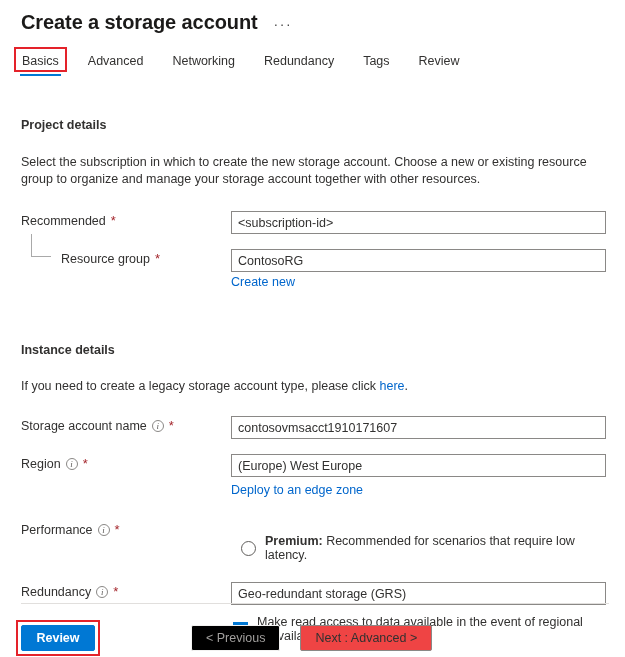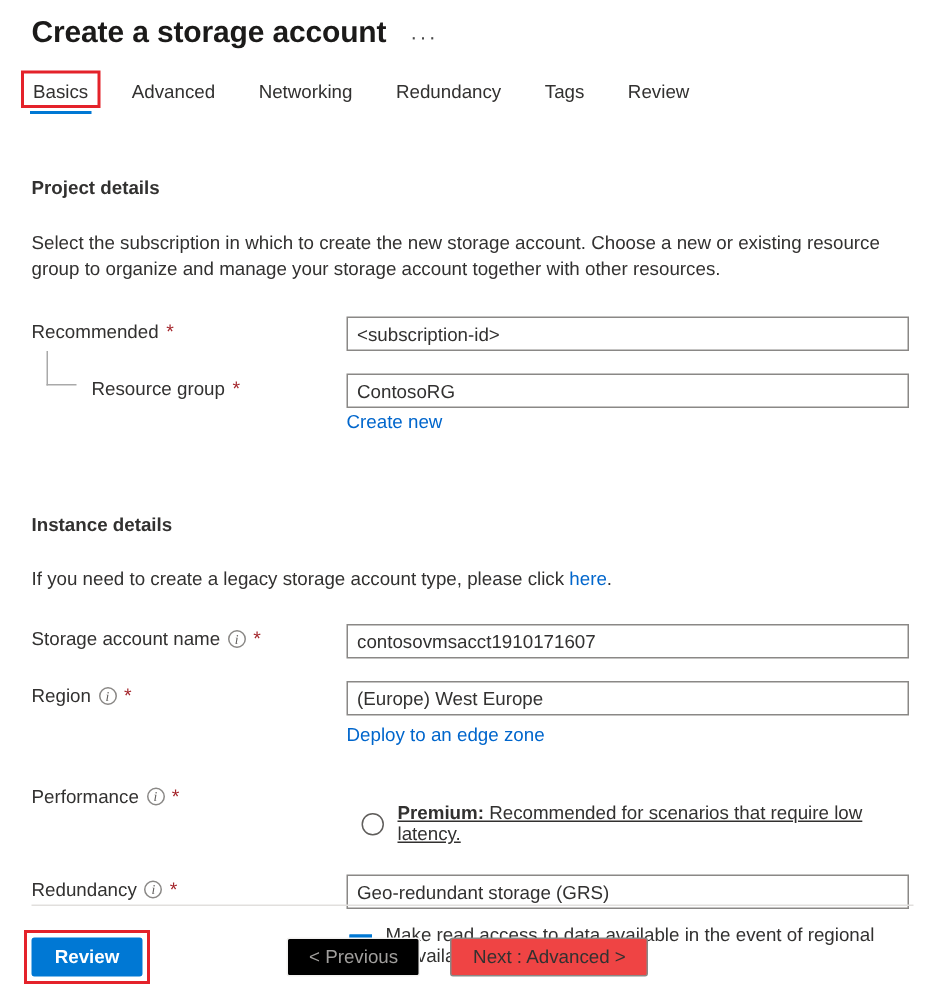--- a/index.html
+++ b/index.html
@@ -381,21 +381,21 @@
     </div>
   </div>
 
   <div class="form-row" style="margin-top:22px;">
     <div class="field-label">
       <span>Performance</span>
       <span class="info-icon">i</span>
       <span class="req">*</span>
     </div>
     <div class="field-ctrl" style="padding-left:10px;">
-      <div class="radio-line" style="margin-top:14px;text-decoration:underline;">
+      <div class="radio-line" style="margin-top:14px;">
         <span class="radio"></span>
         <span class="radio-text"><b>Premium:</b><span> Recommended for scenarios that require low latency.</span></span>
       </div>
     </div>
   </div>
 
   <div class="form-row" style="margin-top:20px;">
     <div class="field-label">
       <span>Redundancy</span>
       <span class="info-icon">i</span>

